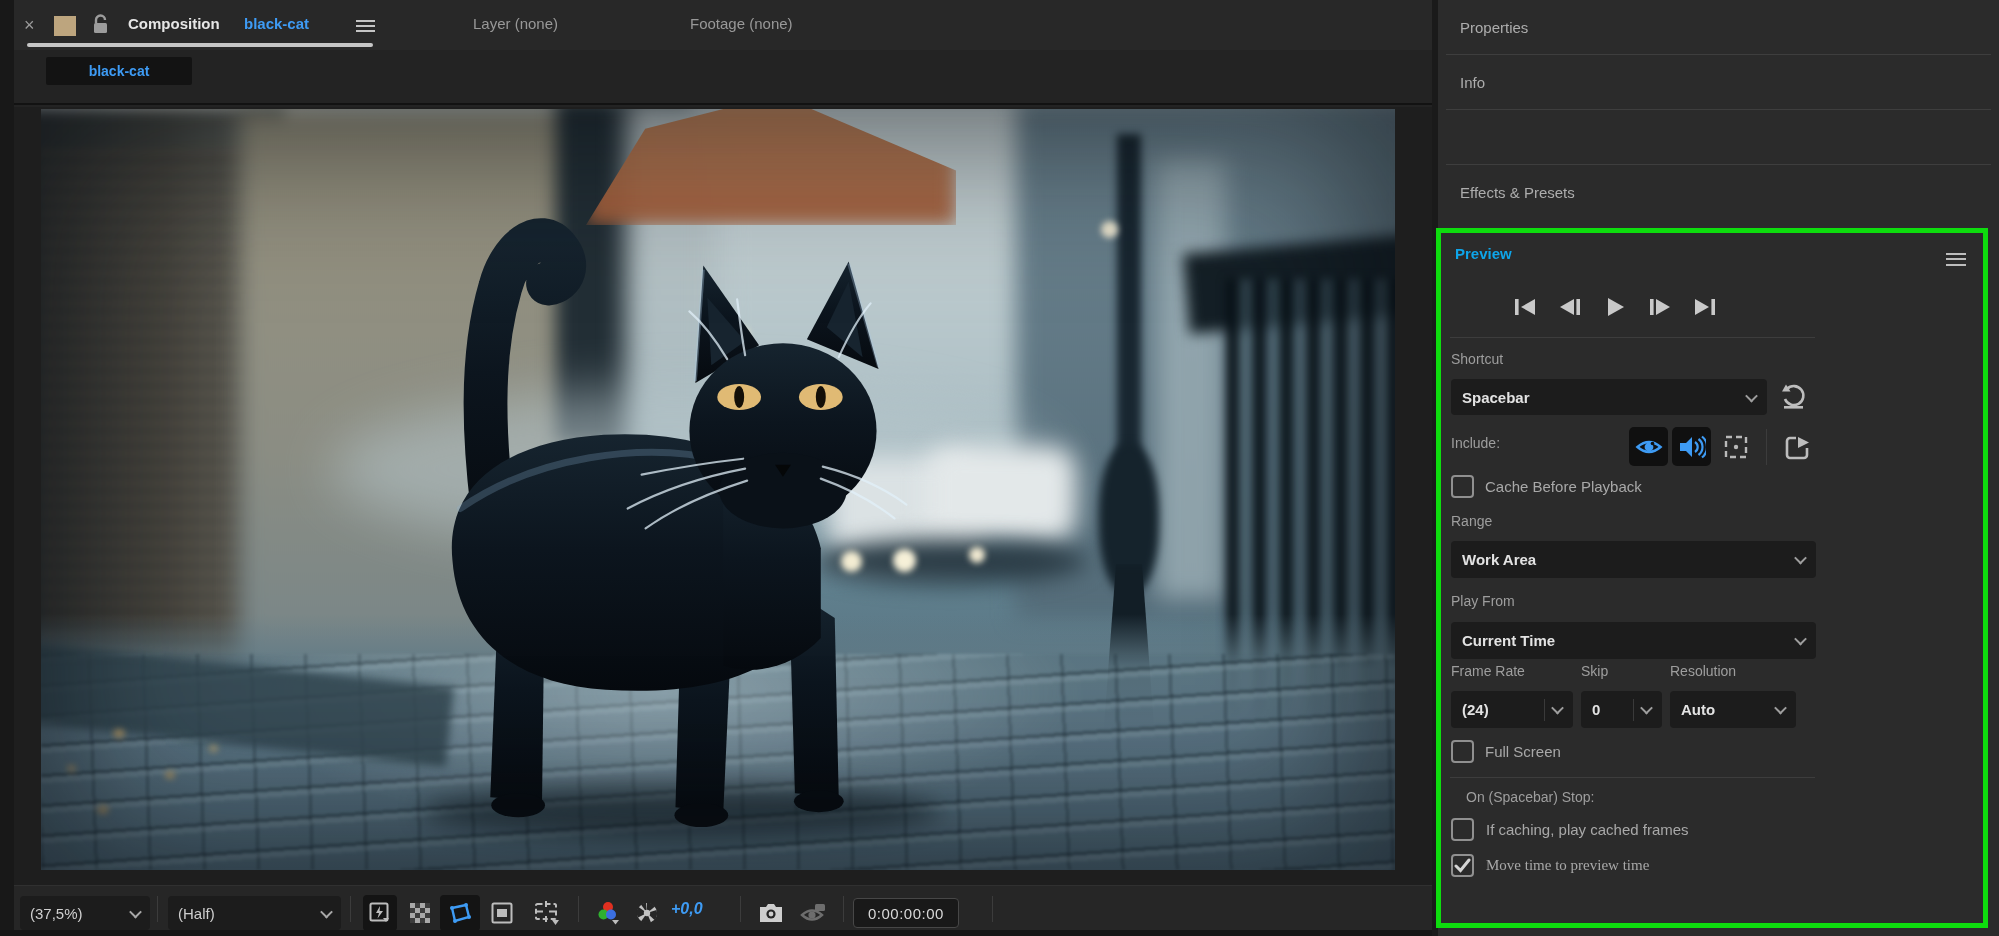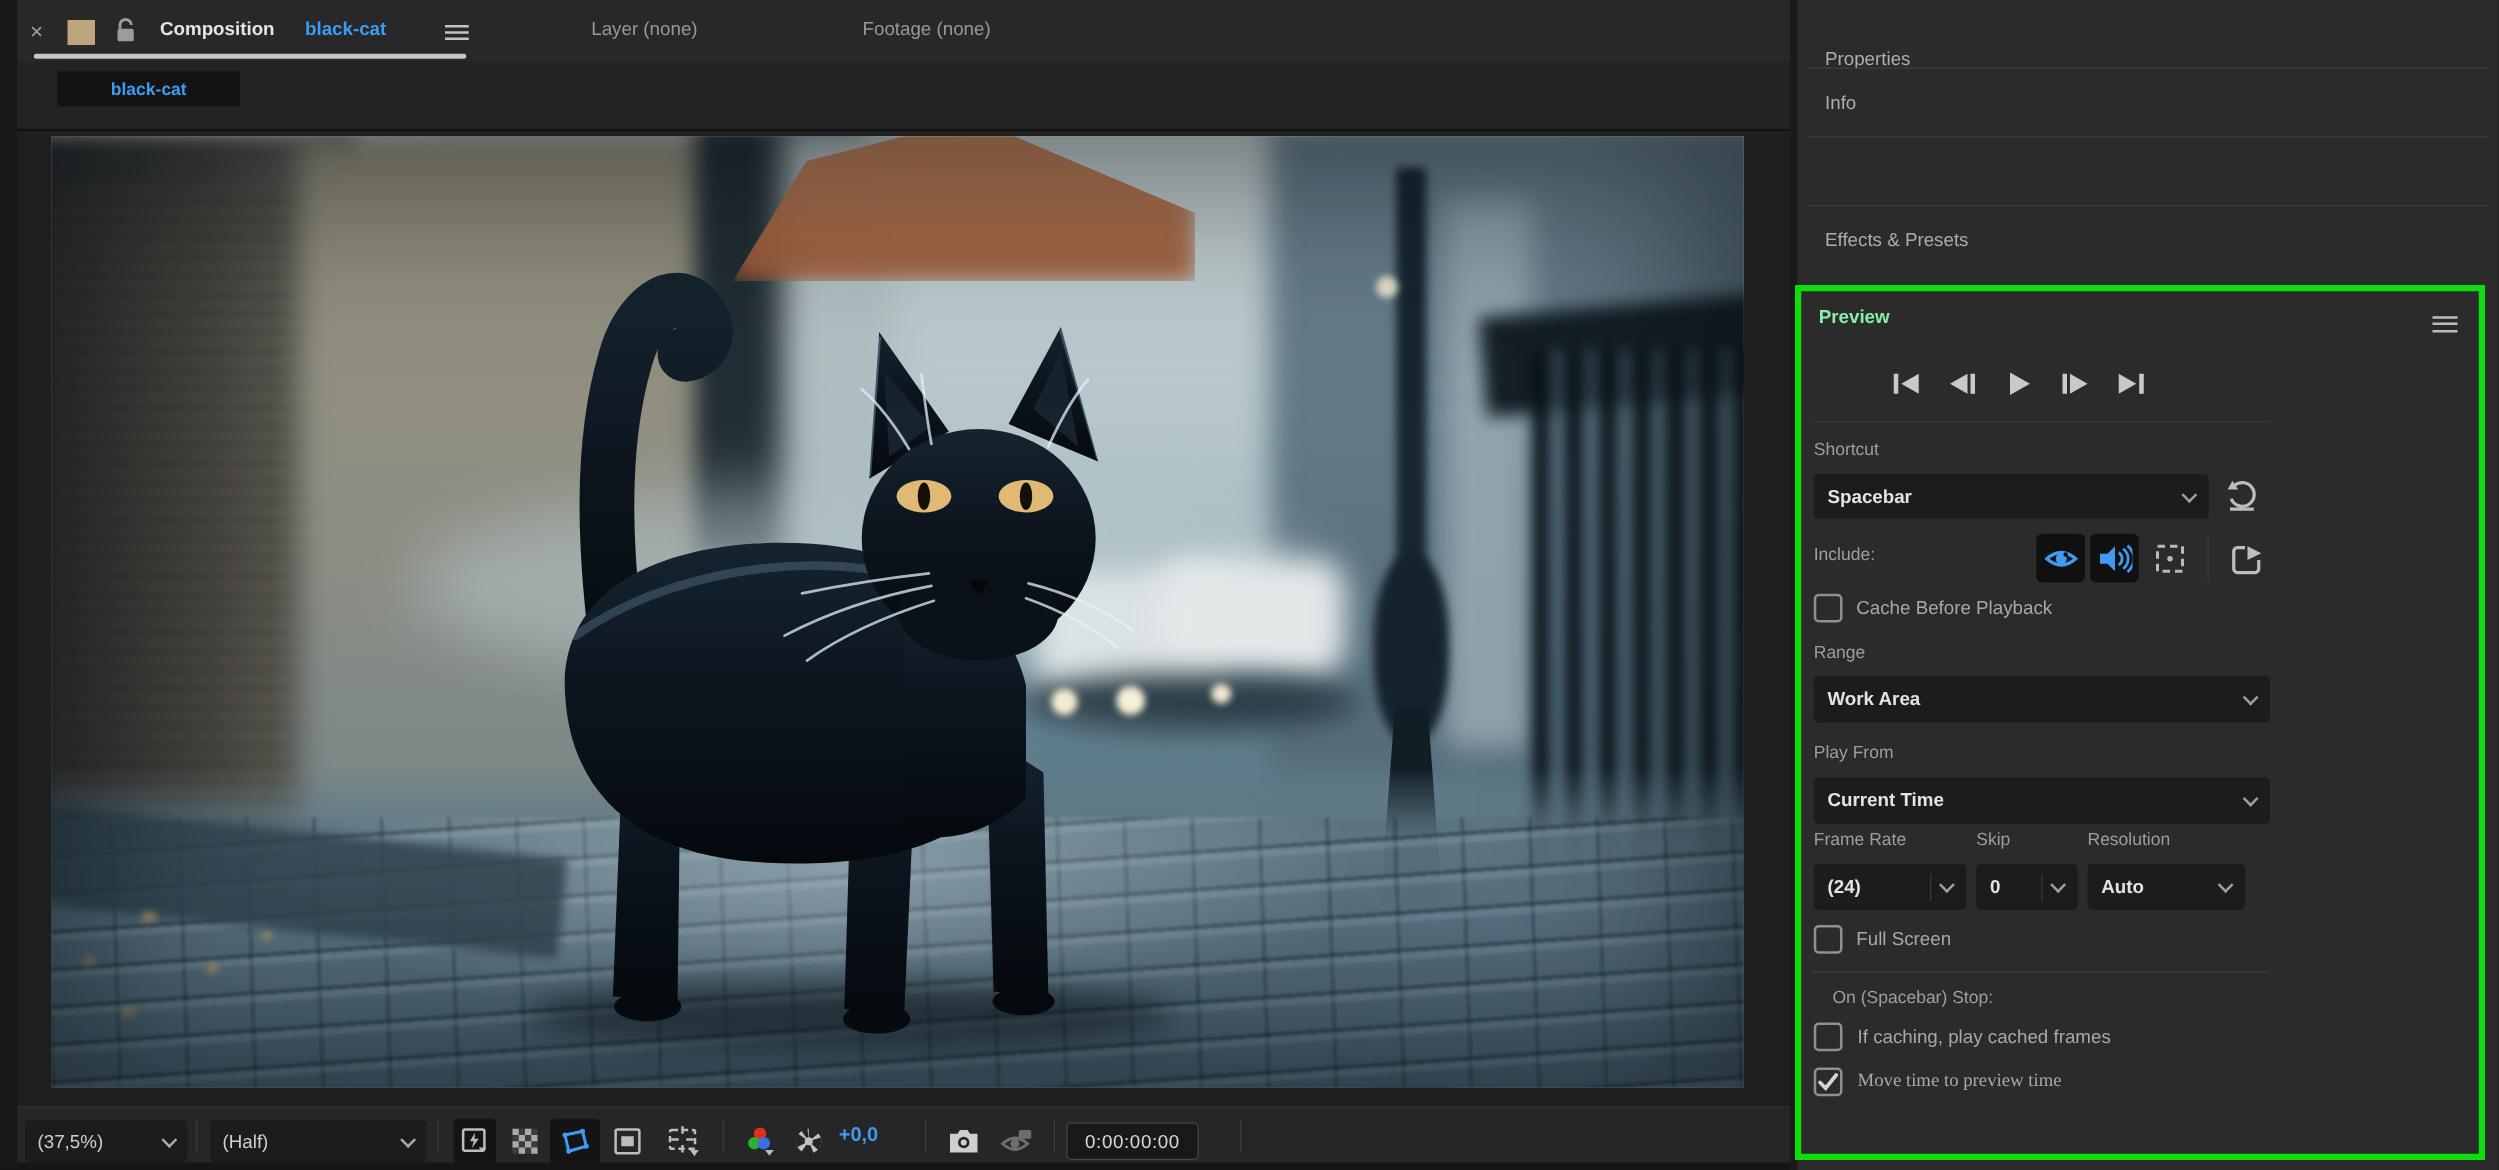--- a/index.html
+++ b/index.html
@@ -95,21 +95,21 @@
 
   
   .rightpanel { left:1438px; top:0; width:561px; height:936px; background:#2b2b2b; }
   .phead { position:absolute; left:0; width:561px; height:54px; display:flex; align-items:center;
            color:#adadad; font-size:15px; padding-left:22px; }
   .pdiv { position:absolute; left:8px; width:545px; height:1px; background:#3e3e3e; }
 
   
   .preview-box { left:1436px; top:228px; width:552px; height:700px; border:5px solid #0edd0e; background:#2b2b2b; }
   .pv { position:absolute; }
-  .pv-title { left:14px; top:12px; color:#86efac; font-size:15px; font-weight:700; }
+  .pv-title { left:14px; top:12px; color:#0ea5e9; font-size:15px; font-weight:700; }
   .pv-menu { left:505px; top:16px; width:20px; }
   .pv-menu i { display:block; height:2px; background:#bdbdbd; margin:3.5px 0; }
   .transport { left:68px; top:58px; display:flex; gap:13px; }
   .tbtn { width:32px; height:32px; display:flex; align-items:center; justify-content:center; }
   .hdiv { left:9px; width:365px; height:1px; background:#3d3d3d; }
   .lab { color:#9e9e9e; font-size:14px; }
   .pv-sel { position:absolute; background:#1c1c1c; border-radius:4px; display:flex; align-items:center;
             padding:0 11px; color:#e3e3e3; font-size:15px; font-weight:700; }
   .pv-sel .chev { border-color:#9e9e9e; }
   .iconbtn { position:absolute; display:flex; align-items:center; justify-content:center; border-radius:5px; }
@@ -312,21 +312,21 @@
           <g fill="#262626">
             <path d="M12 12 L12 1.5 A10.5 10.5 0 0 1 20 5.5 Z"></path>
             <path d="M12 12 L21.5 9 A10.5 10.5 0 0 1 19.5 19 Z"></path>
             <path d="M12 12 L16 21.5 A10.5 10.5 0 0 1 6 20.5 Z"></path>
             <path d="M12 12 L3 16.5 A10.5 10.5 0 0 1 3.5 6 Z"></path>
             <path d="M12 12 L6 3.5 A10.5 10.5 0 0 1 11 1.5 Z"></path>
           </g>
           <circle cx="12" cy="12" r="3.2" fill="#c2c2c2"></circle>
         </svg>
     </div>
-    <span class="blue-num" style="left:657px;">+0,0</span>
+    <span class="blue-num" style="left:657px;font-style:italic;">+0,0</span>
     <div class="vdiv" style="left:726px;"></div>
 
     <div class="ibtn" style="left:740px;width:34px;">
       <svg width="26" height="22" viewBox="0 0 26 22">
           <path d="M2 5 h6 l2-3 h6 l2 3 h6 v15 H2 Z" fill="#cecece"></path>
           <circle cx="13" cy="12" r="4.6" fill="#262626"></circle>
           <circle cx="13" cy="12" r="2.4" fill="#cecece"></circle>
         </svg>
     </div>
     <div class="ibtn" style="left:781px;width:36px;">
@@ -340,21 +340,21 @@
     <div class="tcode" style="left:839px;">
         <span>0:00:00:00</span>
       </div>
     <div class="vdiv" style="left:978px;"></div>
   </div>
 
   <div class="abs bottom-strip"></div>
   <div class="abs panel-gap"></div>
 
   <div class="abs rightpanel">
-    <div class="phead" style="top:0;margin-top:20px;">
+    <div class="phead" style="top:0;">
         <span>Properties</span>
       </div>
     <div class="pdiv" style="top:54px;"></div>
     <div class="phead" style="top:55px;">
         <span>Info</span>
       </div>
     <div class="pdiv" style="top:109px;"></div>
     <div class="pdiv" style="top:164px;"></div>
     <div class="phead" style="top:165px;">
         <span>Effects &amp; Presets</span>

